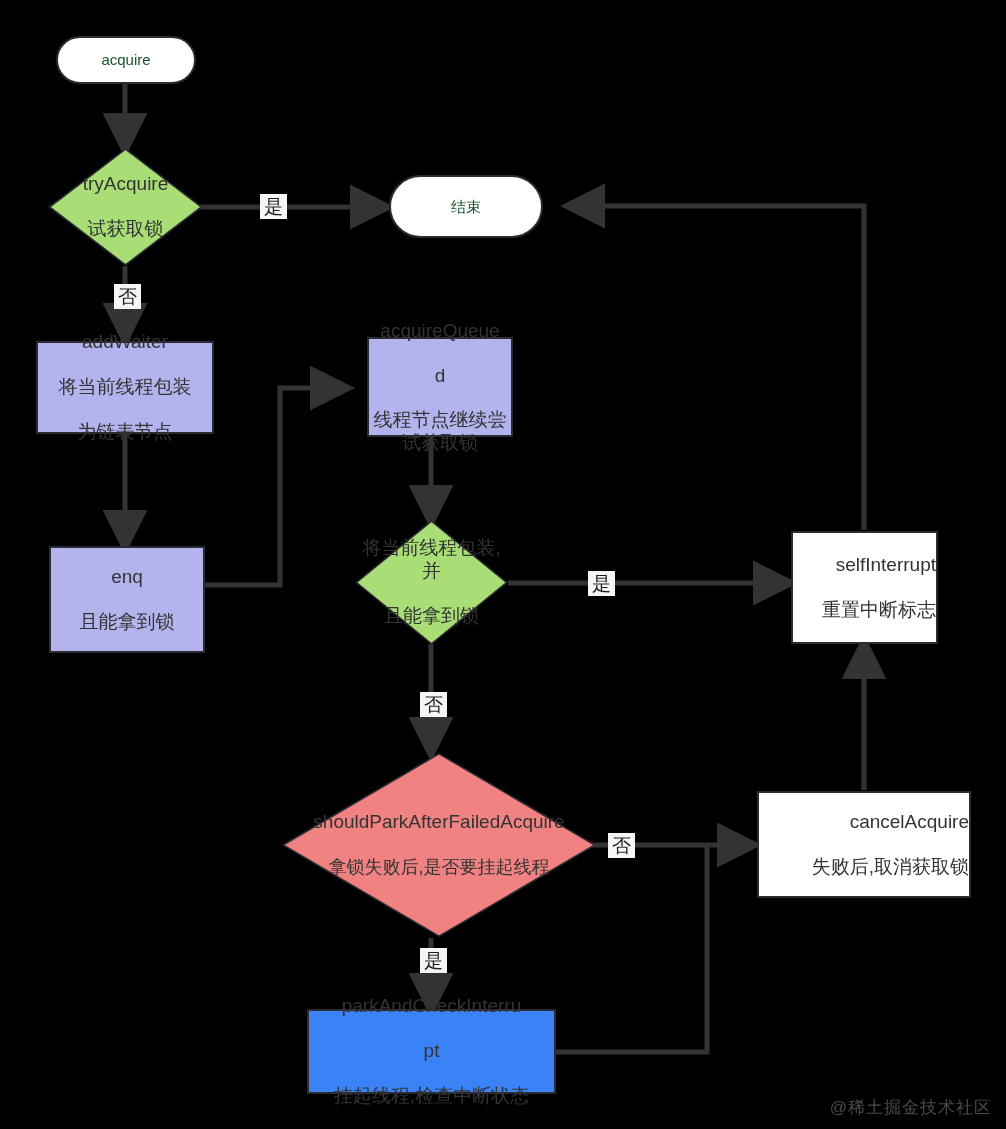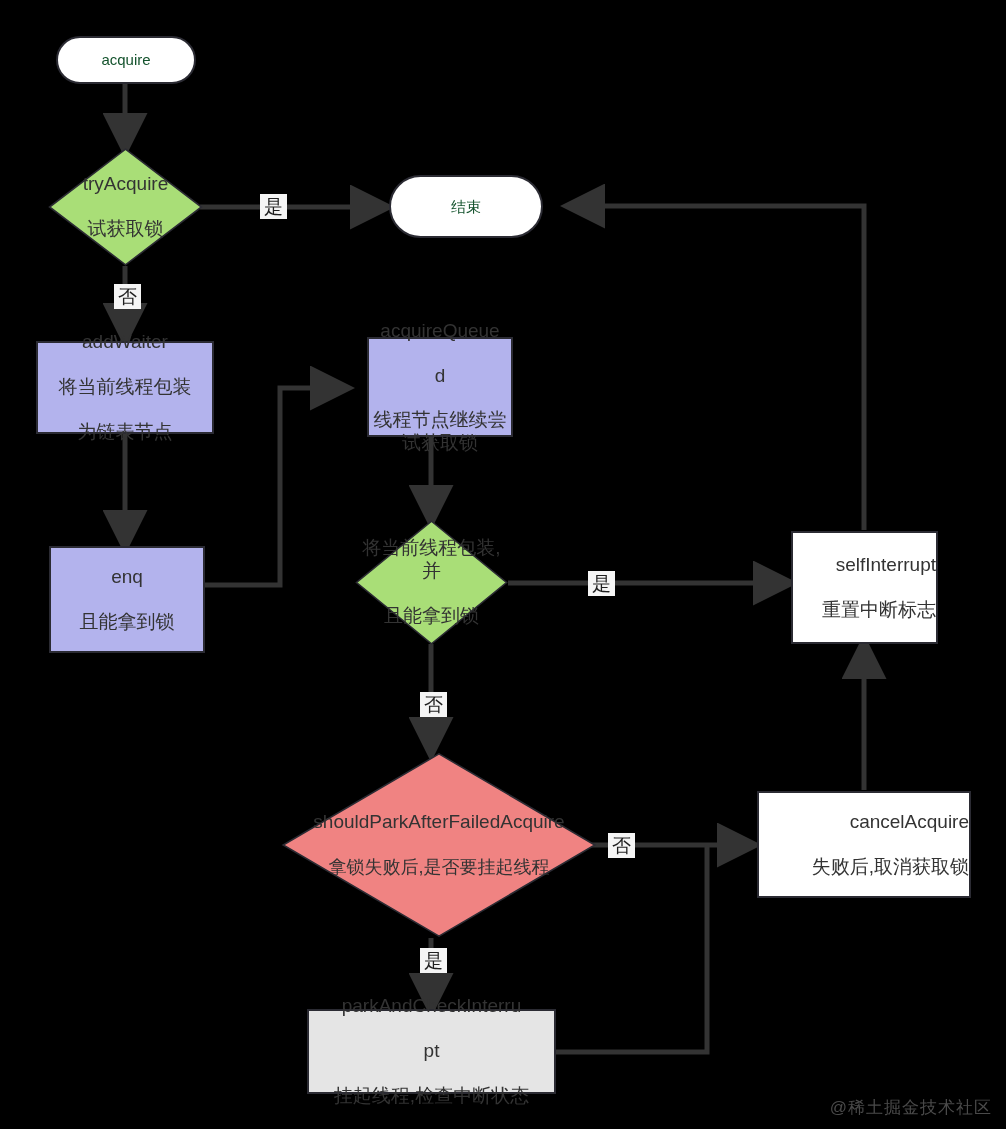--- a/index.html
+++ b/index.html
@@ -49,21 +49,21 @@
     font-size: 15px;
     color: #14532d;
   }
   
   .n-rect {
     border: 2px solid #2b2b33;
     font-size: 19px;
   }
   .fill-purple { background: #b3b3ed; }
   .fill-white  { background: #ffffff; text-align: right; }
-  .fill-red    { background: #e5e5e5; }
+  .fill-red    { background: #3b82f6; }
 
   
   .n-diamond {
     background: transparent;
     border: none;
   }
   .n-diamond .dshape {
     position: absolute;
     left: 0; top: 0;
     width: 100%; height: 100%;

